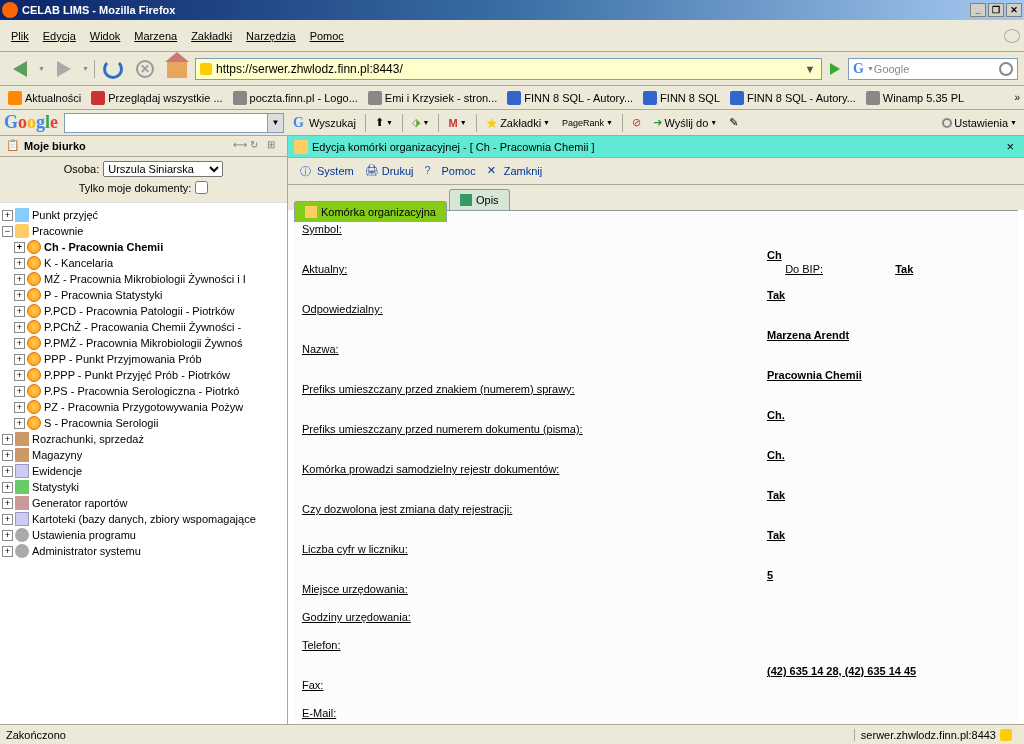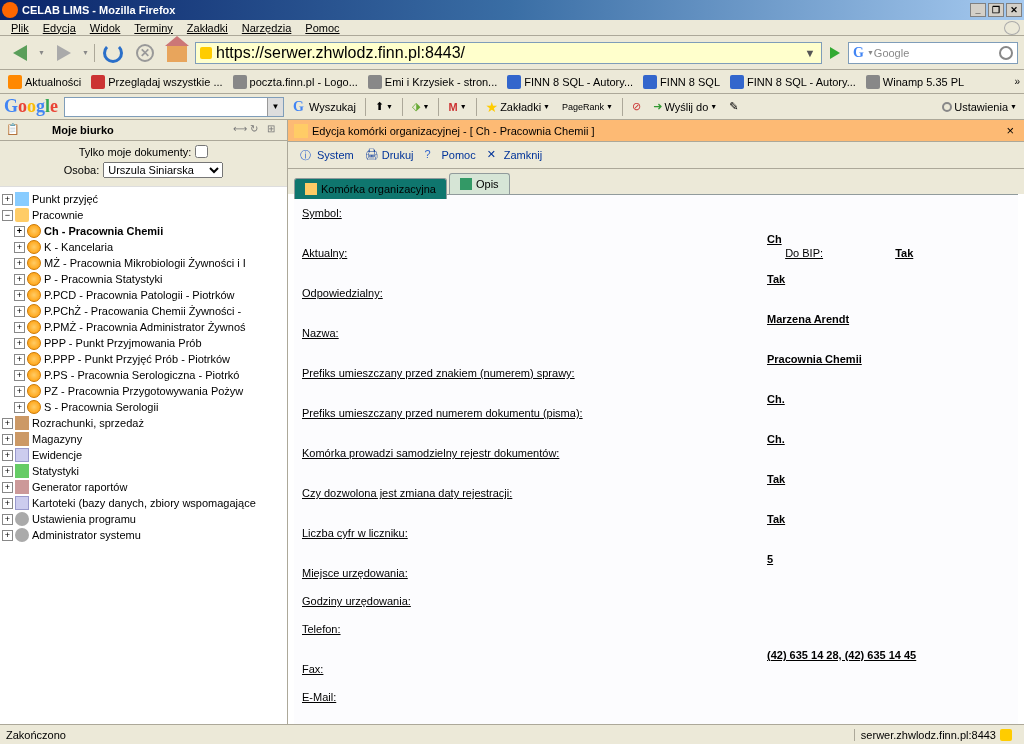--- a/index.html
+++ b/index.html
@@ -6,37 +6,37 @@
 body { font-family: Tahoma, Arial, sans-serif; font-size: 11px; background: #ece9d8; width: 1024px; height: 744px; overflow: hidden; }
 
 
 .titlebar { background: linear-gradient(to right, #0a246a, #3a6ea5, #a6caf0); height: 20px; display: flex; align-items: center; padding: 0 2px; color: white; font-weight: bold; }
 .titlebar .ff-icon { width: 16px; height: 16px; margin-right: 4px; background: #f60; border-radius: 50%; display: inline-block; position: relative; }
 .titlebar .title-text { flex: 1; font-size: 11px; }
 .winbtns { display: flex; gap: 2px; }
 .winbtn { width: 16px; height: 14px; background: #d4d0c8; border: 1px solid #808080; display: flex; align-items: center; justify-content: center; font-size: 9px; font-weight: bold; color: black; }
 
 
-.menubar { background: #ece9d8; height: 16px; display: flex; align-items: center; padding: 0 4px; border-bottom: 1px solid #aca899; }
+.menubar { background: #ece9d8; height: 32px; display: flex; align-items: center; padding: 0 4px; border-bottom: 1px solid #aca899; }
 .menubar span { padding: 2px 7px; text-decoration: underline; cursor: default; }
 .menubar .gear { margin-left: auto; color: #888; width: 14px; height: 14px; border: 1px solid #aaa; border-radius: 50%; }
 
 
 .navbar { background: #ece9d8; height: 34px; display: flex; align-items: center; padding: 3px 6px; gap: 4px; border-bottom: 1px solid #aca899; }
 .navbtn { width: 28px; height: 28px; display: flex; align-items: center; justify-content: center; }
 .arrow-left { width: 0; height: 0; border-top: 8px solid transparent; border-bottom: 8px solid transparent; border-right: 14px solid #5a9e5a; }
 .arrow-right { width: 0; height: 0; border-top: 8px solid transparent; border-bottom: 8px solid transparent; border-left: 14px solid #aaa; }
 .small-dd { width: 8px; font-size: 7px; color: #888; }
 .reload { width: 20px; height: 20px; border: 3px solid #2a6fc9; border-radius: 50%; border-top-color: transparent; }
 .stop { width: 18px; height: 18px; border: 2px solid #999; border-radius: 50%; position: relative; color: #999; font-weight: bold; font-size: 12px; display: flex; align-items: center; justify-content: center; }
 .home { width: 20px; height: 18px; background: #e8a55c; position: relative; }
 .home::before { content: ''; position: absolute; top: -8px; left: -2px; width: 0; height: 0; border-left: 12px solid transparent; border-right: 12px solid transparent; border-bottom: 10px solid #c77; }
 .urlbar { flex: 1; background: #ffffcc; border: 1px solid #7f9db9; height: 22px; display: flex; align-items: center; padding: 0 4px; }
 .lock { width: 12px; height: 12px; background: #fc0; border-radius: 2px; margin-right: 4px; }
-.url-text { flex: 1; font-size: 16px; }
+.url-text { flex: 1; font-size: 12px; }
 .dd { width: 14px; text-align: center; color: #555; }
 .go { width: 18px; height: 18px; display: flex; align-items: center; justify-content: center; }
 .go-arrow { width: 0; height: 0; border-top: 6px solid transparent; border-bottom: 6px solid transparent; border-left: 10px solid #3a3; }
 .searchbox { width: 170px; background: white; border: 1px solid #7f9db9; height: 22px; display: flex; align-items: center; padding: 0 4px; }
 .g-icon { font-family: Georgia; font-weight: bold; color: #4285f4; font-size: 14px; margin-right: 3px; }
 .search-text { flex: 1; color: #888; }
 .mag { width: 14px; height: 14px; border: 2px solid #888; border-radius: 50%; position: relative; }
 
 
 .bookmarks { background: #ece9d8; height: 24px; display: flex; align-items: center; padding: 0 4px; gap: 2px; border-bottom: 1px solid #aca899; overflow: hidden; white-space: nowrap; }
@@ -57,21 +57,21 @@
 .sep { width: 1px; height: 18px; background: #aca899; }
 
 
 .main { display: flex; height: 624px; }
 .left { width: 288px; background: white; border-right: 1px solid #aca899; display: flex; flex-direction: column; overflow: hidden; }
 .right { flex: 1; background: white; display: flex; flex-direction: column; }
 
 
 .lhdr { background: #ece9d8; padding: 3px 6px; display: flex; align-items: center; border-bottom: 1px solid #aca899; }
 .lhdr-icon { width: 14px; height: 14px; margin-right: 4px; }
-.lhdr-title { font-weight: bold; flex: 1; margin-left: 28px; }
+.lhdr-title { font-weight: bold; flex: 1; }
 .lhdr-tools { display: flex; gap: 3px; }
 .lhdr-tools span { width: 14px; height: 14px; font-size: 10px; color: #777; }
 
 .lfilter { background: #ece9d8; padding: 4px 8px; border-bottom: 1px solid #ddd; font-size: 11px; }
 .lfilter-row { display: flex; align-items: center; justify-content: center; gap: 4px; margin-bottom: 4px; }
 .lfilter select { font-size: 11px; width: 120px; }
 
 
 .tree { flex: 1; overflow: auto; padding: 4px 2px; font-size: 11px; white-space: nowrap; }
 .tnode { display: flex; align-items: center; height: 16px; }
@@ -87,32 +87,32 @@
 .ticon-chart { background: #6c6; }
 .ticon-hammer { background: #c99; }
 .ticon-clock { background: #f99; border-radius: 50%; }
 .tnode.bold { font-weight: bold; }
 .ind1 { padding-left: 12px; }
 .treescroll { height: 16px; background: #ece9d8; border-top: 1px solid #aca899; position: relative; }
 .treescroll .thumb { position: absolute; left: 14px; width: 220px; height: 14px; top: 1px; background: #cdcdc1; border: 1px solid #9e9a91; }
 .treescroll .sbtn { position: absolute; width: 14px; height: 14px; top: 1px; background: #cdcdc1; border: 1px solid #9e9a91; font-size: 7px; display: flex; align-items: center; justify-content: center; }
 
 
-.rhdr { background: #fdba74; padding: 3px 6px; display: flex; align-items: center; border-bottom: 1px solid #aca899; }
+.rhdr { background: #5eead4; padding: 3px 6px; display: flex; align-items: center; border-bottom: 1px solid #aca899; }
 .rhdr-icon { width: 14px; height: 14px; margin-right: 4px; background: #fc6; }
 .rhdr-title { flex: 1; font-size: 11px; }
 .rhdr-close { font-size: 13px; font-weight: normal; padding: 0 4px; }
 
 .rtoolbar { background: #ece9d8; padding: 4px 8px; display: flex; align-items: center; gap: 3px; border-bottom: 1px solid #aca899; }
 .rtbtn { display: flex; align-items: center; gap: 3px; padding: 2px 4px; color: #003399; }
 .rtbtn .ico { width: 14px; height: 14px; }
 
 .rtabs { display: flex; padding: 4px 6px 0; background: #ece9d8; }
 .rtab { padding: 4px 10px; border: 1px solid #919b9c; border-bottom: none; background: #ece9d8; display: flex; align-items: center; gap: 4px; border-radius: 3px 3px 0 0; margin-right: 2px; font-size: 11px; }
-.rtab.active { background: #0f766e; position: relative; top: 5px; }
+.rtab.active { background: #84cc16; position: relative; top: 12px; }
 .rtab .tico { width: 12px; height: 12px; }
 
 .rcontent { flex: 1; background: #fcfcfe; border-top: 1px solid #919b9c; margin: 0 6px 6px; padding: 12px 8px; overflow: auto; text-decoration: underline; }
 .details { width: 100%; font-size: 11px; }
 .details .row { display: flex; margin-bottom: 2px; }
 .details .lbl { width: 465px; }
 .details .val { font-weight: bold; flex: 1; margin-top: 26px; }
 .details .extra { width: 110px; }
 .details .extra2 { font-weight: bold; width: 55px; }
 
@@ -134,21 +134,21 @@
     <div class="winbtn">_</div>
     <div class="winbtn">❐</div>
     <div class="winbtn">✕</div>
   </div>
 </div>
 
 <div class="menubar">
   <span>Plik</span>
   <span>Edycja</span>
   <span>Widok</span>
-  <span>Terminy</span>
+  <span>Marzena</span>
   <span>Zakładki</span>
   <span>Narzędzia</span>
   <span>Pomoc</span>
   <span class="gear"></span>
 </div>
 
 <div class="navbar">
   <div class="navbtn">
       <div class="arrow-left"></div>
     </div>
@@ -277,27 +277,27 @@
       <span class="lhdr-icon">📋</span>
       <span class="lhdr-title">Moje biurko</span>
       <div class="lhdr-tools">
         <span>⟷</span>
         <span>↻</span>
         <span>⊞</span>
       </div>
     </div>
     <div class="lfilter">
       <div class="lfilter-row">
+        <span>Osoba:</span>
+        <select><option>Urszula Siniarska</option></select>
+      </div>
+      <div class="lfilter-row">
         <span>Tylko moje dokumenty:</span>
         <input type="checkbox" style="">
       </div>
-      <div class="lfilter-row">
-        <span>Osoba:</span>
-        <select><option>Urszula Siniarska</option></select>
-      </div>
     </div>
     <div class="tree">
       <div class="tnode">
           <span class="texp">+</span>
           <span class="ticon ticon-flask"></span>
           <span>Punkt przyjęć</span>
         </div>
       <div class="tnode">
           <span class="texp">−</span>
           <span class="ticon ticon-folder"></span>
@@ -329,21 +329,21 @@
           <span>P.PCD - Pracownia Patologii - Piotrków</span>
         </div>
       <div class="tnode ind1">
           <span class="texp">+</span>
           <span class="ticon ticon-orange"></span>
           <span>P.PChŻ - Pracowania Chemii Żywności -</span>
         </div>
       <div class="tnode ind1">
           <span class="texp">+</span>
           <span class="ticon ticon-orange"></span>
-          <span>P.PMŻ - Pracownia Administrator Żywnoś</span>
+          <span>P.PMŻ - Pracownia Mikrobiologii Żywnoś</span>
         </div>
       <div class="tnode ind1">
           <span class="texp">+</span>
           <span class="ticon ticon-orange"></span>
           <span>PPP - Punkt Przyjmowania Prób</span>
         </div>
       <div class="tnode ind1">
           <span class="texp">+</span>
           <span class="ticon ticon-orange"></span>
           <span>P.PPP - Punkt Przyjęć Prób - Piotrków</span>

